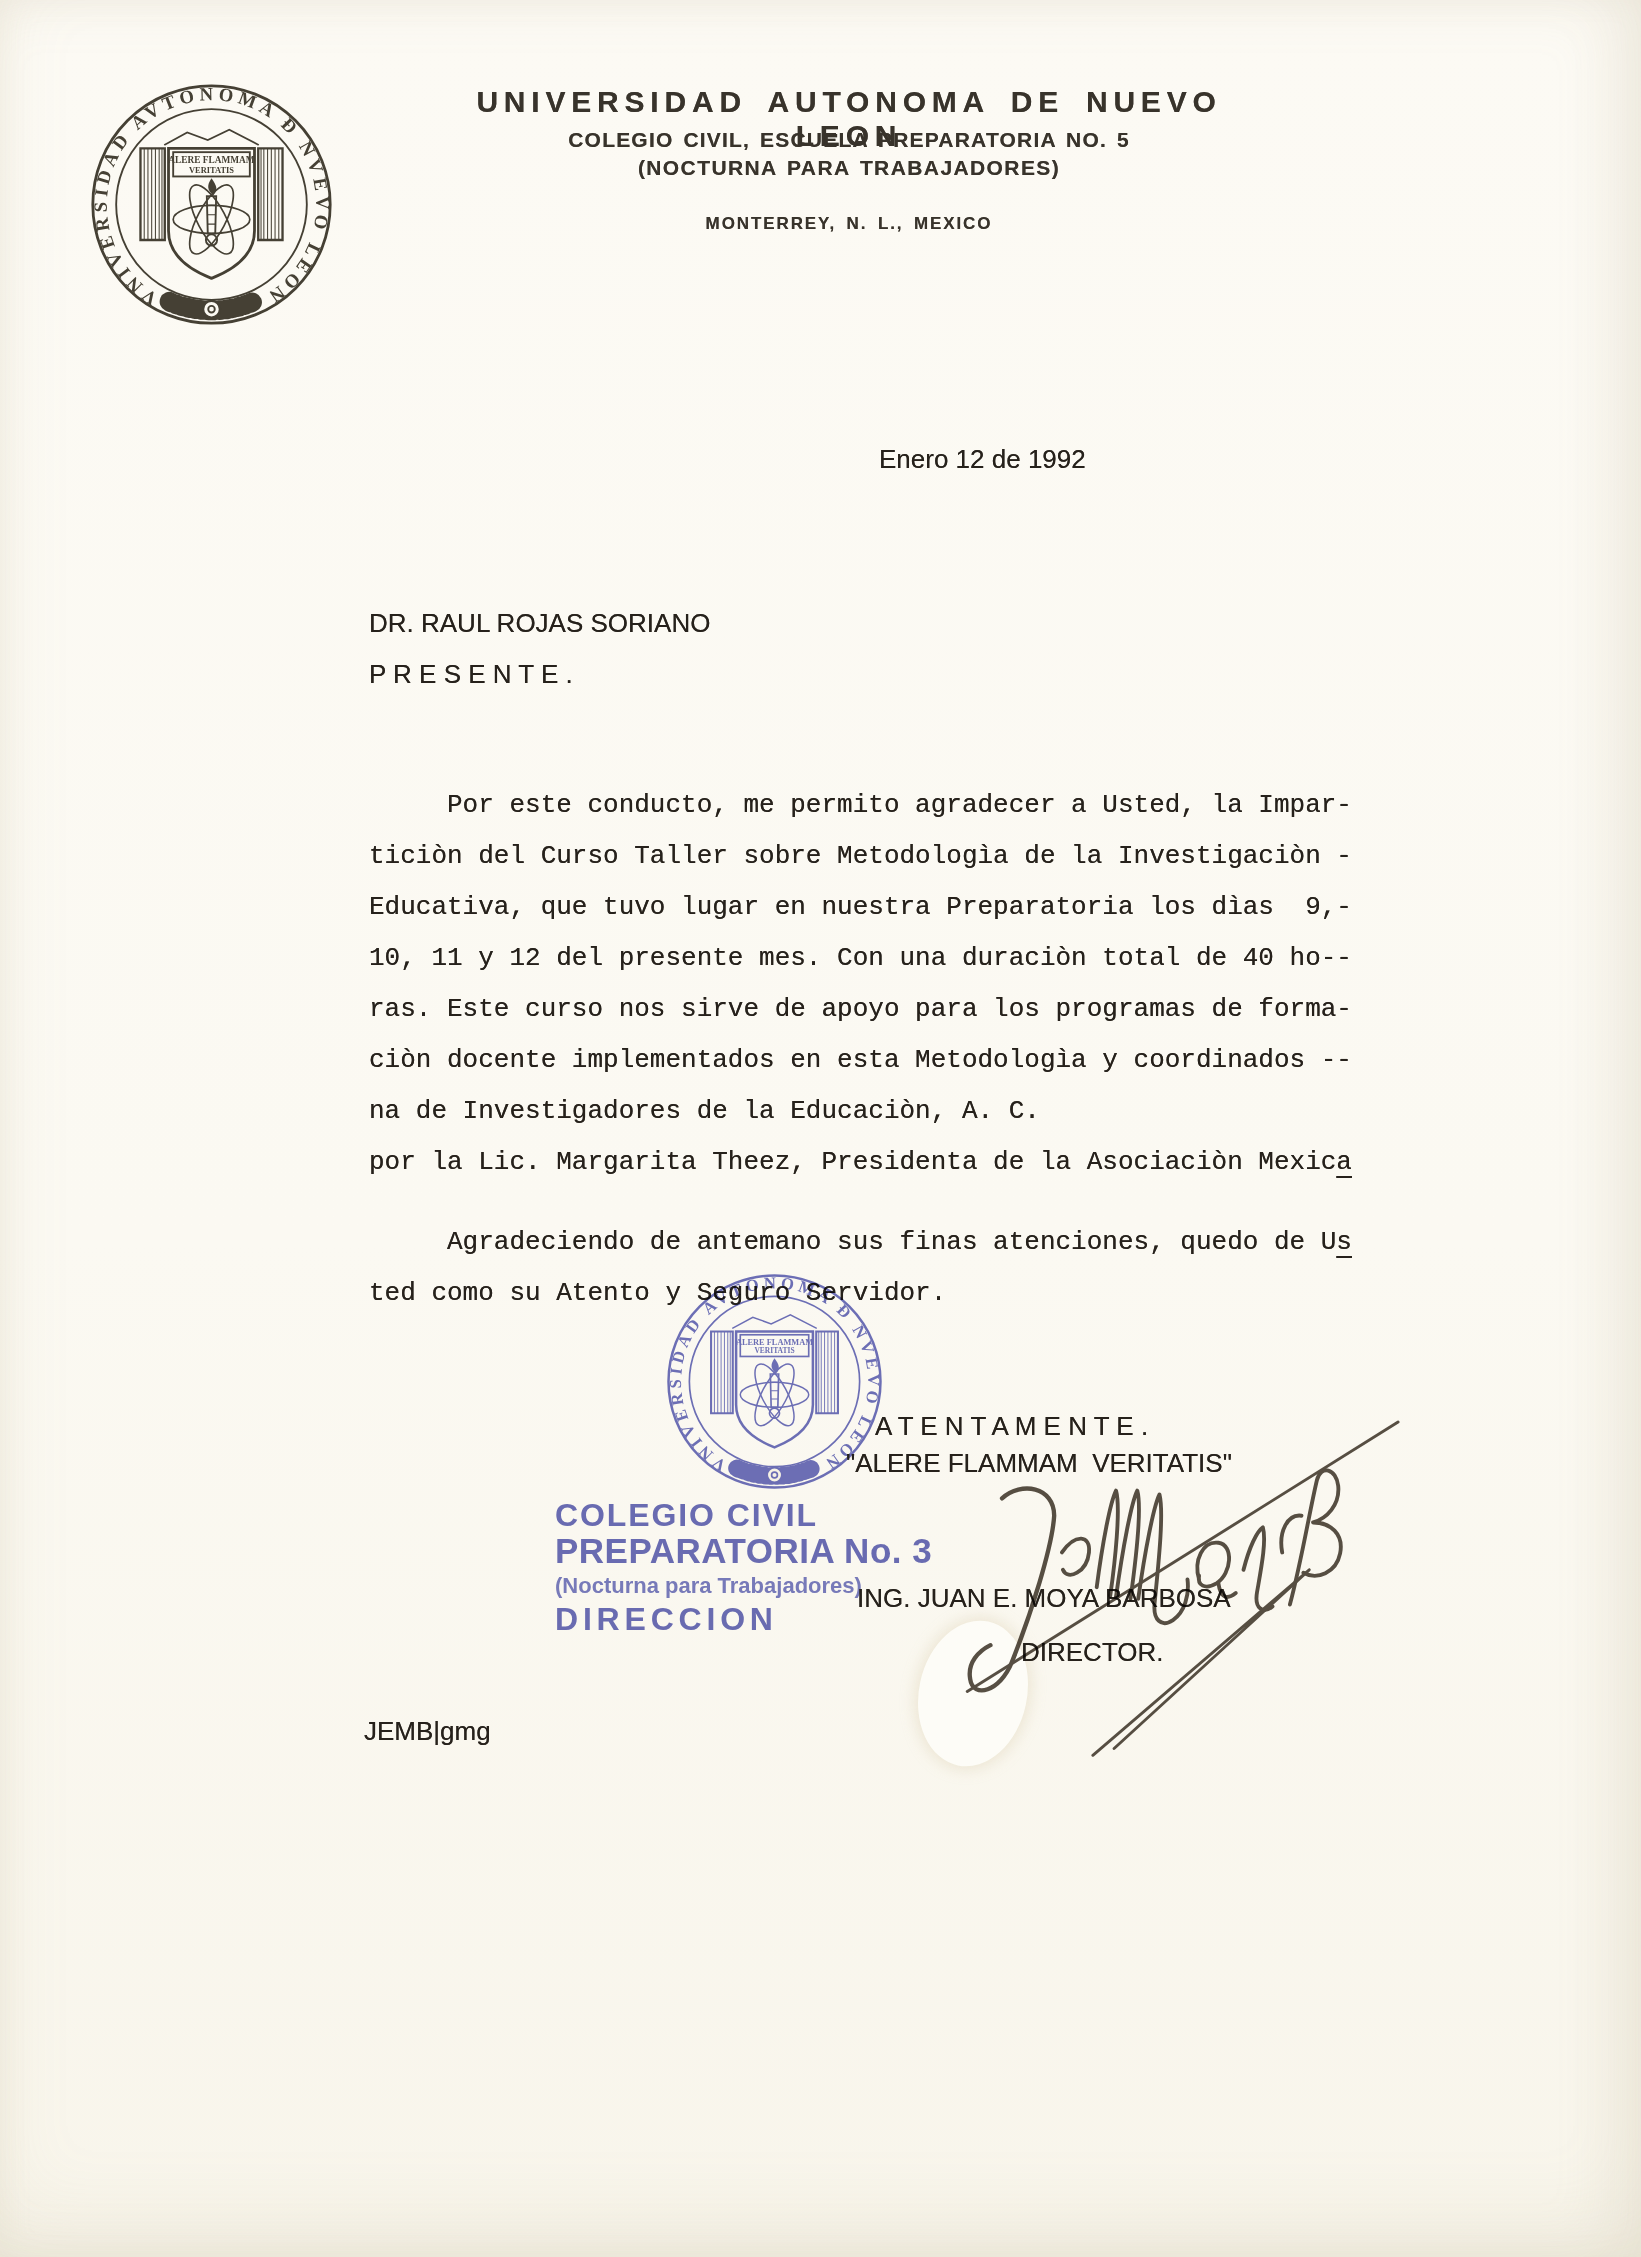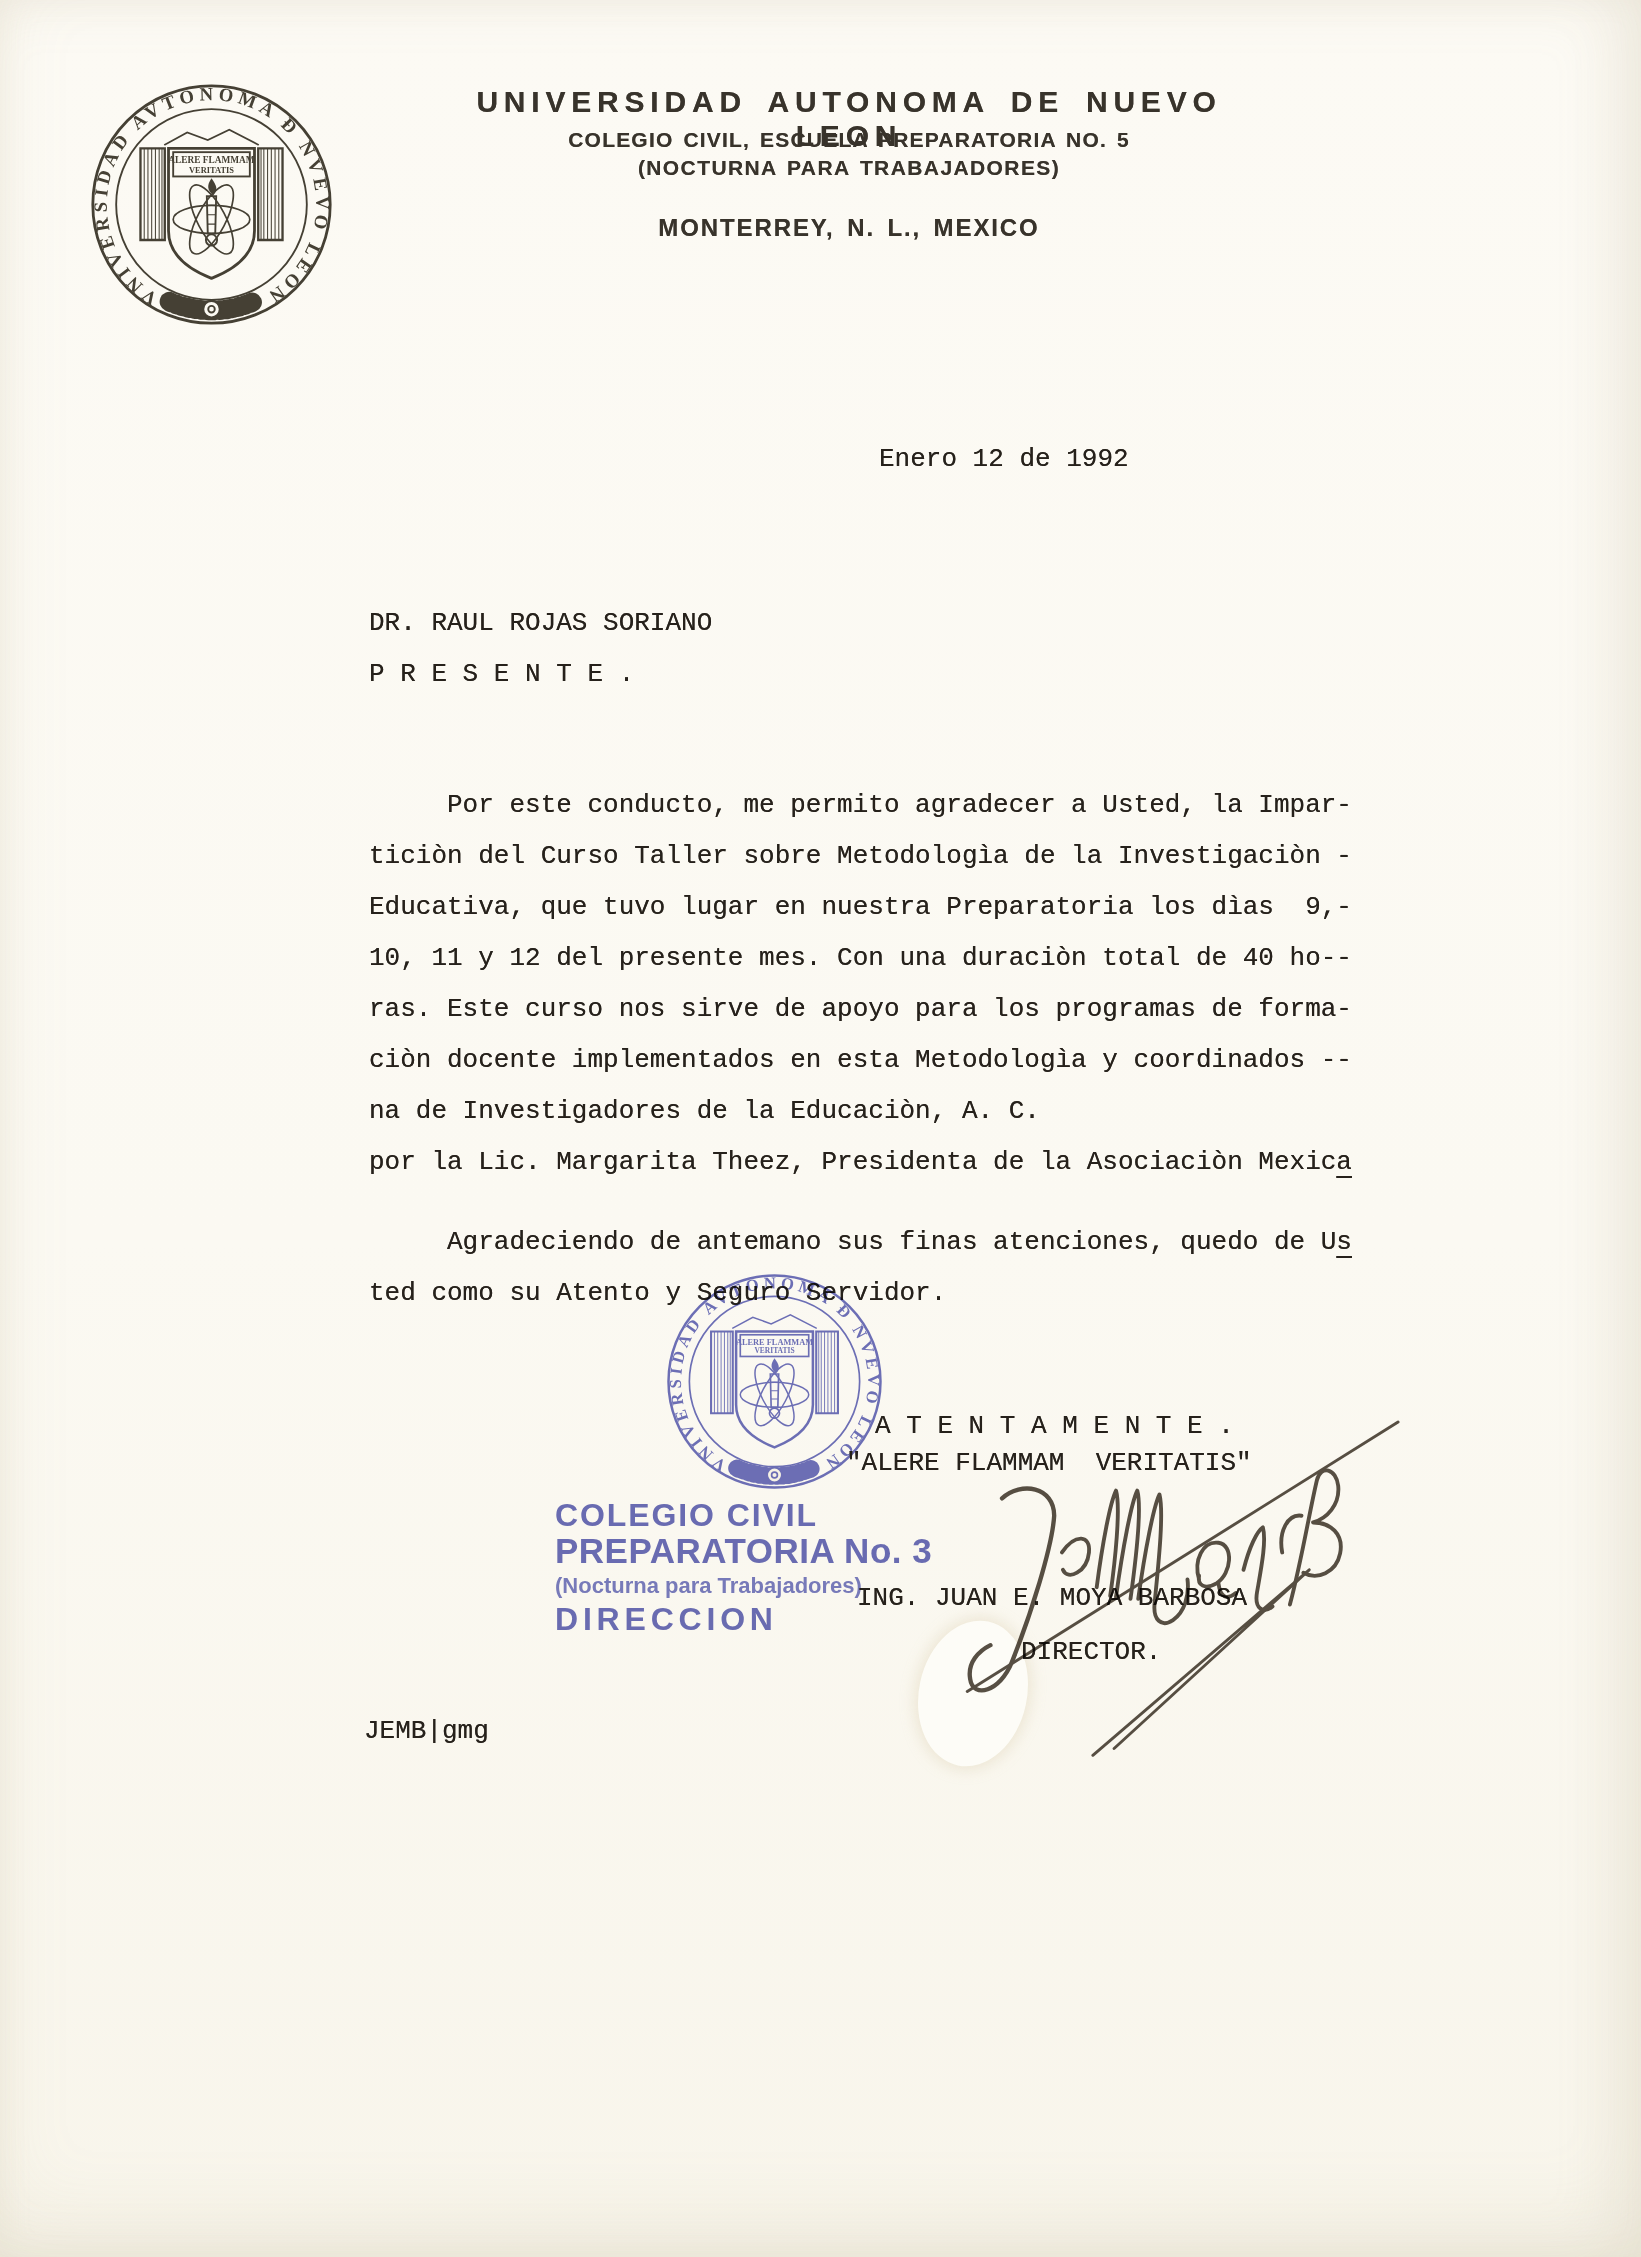--- a/index.html
+++ b/index.html
@@ -9,34 +9,34 @@
     overflow:hidden;
     font-family:"Liberation Sans","DejaVu Sans",sans-serif;
   }
   .page::after{
     content:"";position:absolute;inset:0;pointer-events:none;
     box-shadow:inset -29px 0 58px rgba(186,172,140,.14), inset 0 -39px 77px rgba(186,172,140,.10), inset 7.7px 0 29px rgba(186,172,140,.07);
   }
   .abs{position:absolute;}
   
   .tw{
-    font-family:Liberation Mono, monospace;
+    font-family:Liberation Sans, sans-serif;
     font-size:26px;line-height:1.2;color:#26211b;white-space:pre;
     text-shadow:0 0 0.6px rgba(38,33,27,.75);
   }
   .para{font-family:"Liberation Mono","DejaVu Sans Mono",monospace;font-size:26px;color:#26211b;text-shadow:0 0 0.6px rgba(38,33,27,.75);}
   .para .tline{white-space:pre;height:51px;line-height:51px;}
   .cu{text-decoration:underline;text-underline-offset:6.8px;text-decoration-thickness:1.9px;}
   
   .lh{color:#38332b;text-shadow:0 0 0.5px rgba(56,51,43,.7);}
   .h-univ{left:463px;top:85px;width:772px;text-align:center;font-size:30px;font-weight:bold;letter-spacing:5.8px;word-spacing:7.7px;}
   .h-school{left:463px;top:128px;width:772px;text-align:center;font-size:21px;font-weight:bold;letter-spacing:1.2px;word-spacing:2.9px;}
   .h-shift{left:463px;top:156px;width:772px;text-align:center;font-size:21px;font-weight:600;letter-spacing:1.4px;word-spacing:2.9px;}
   .h-row{left:463px;top:186px;width:772px;display:flex;justify-content:space-between;padding:0 62px 0 56px;box-sizing:border-box;font-size:20px;font-weight:600;letter-spacing:0.5px;}
-  .h-city{left:463px;top:214px;width:772px;text-align:center;font-size:24px;font-weight:600;letter-spacing:1.9px;word-spacing:3.9px;}
+  .h-city{left:463px;top:214px;width:772px;text-align:center;font-size:17px;font-weight:600;letter-spacing:1.9px;word-spacing:3.9px;}
   
   .stamp{left:555px;top:1265px;width:415px;height:377px;mix-blend-mode:multiply;opacity:.92;}
   .stamp .sline{position:absolute;left:0;width:415px;color:#5e62b6;font-family:"Liberation Sans","DejaVu Sans",sans-serif;}
   .s1{top:232px;font-size:32px;font-weight:bold;letter-spacing:1.9px;}
   .s2{top:266px;font-size:35px;font-weight:bold;letter-spacing:0.5px;}
   .s3{top:308px;font-size:22px;font-weight:600;color:#6e72c0 !important;}
   .s4{top:336px;font-size:32px;font-weight:bold;letter-spacing:4.8px;}
   .seal-a{left:90px;top:83px;color:#454034;}
   .seal-b{color:#6165ba;}
   .sig{left:946px;top:1390px;mix-blend-mode:multiply;}

